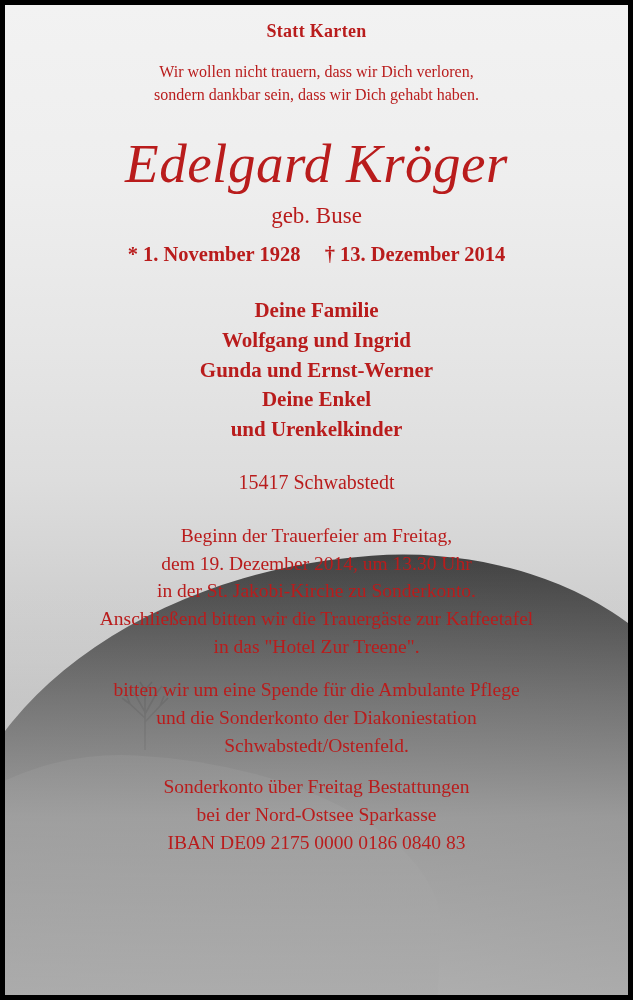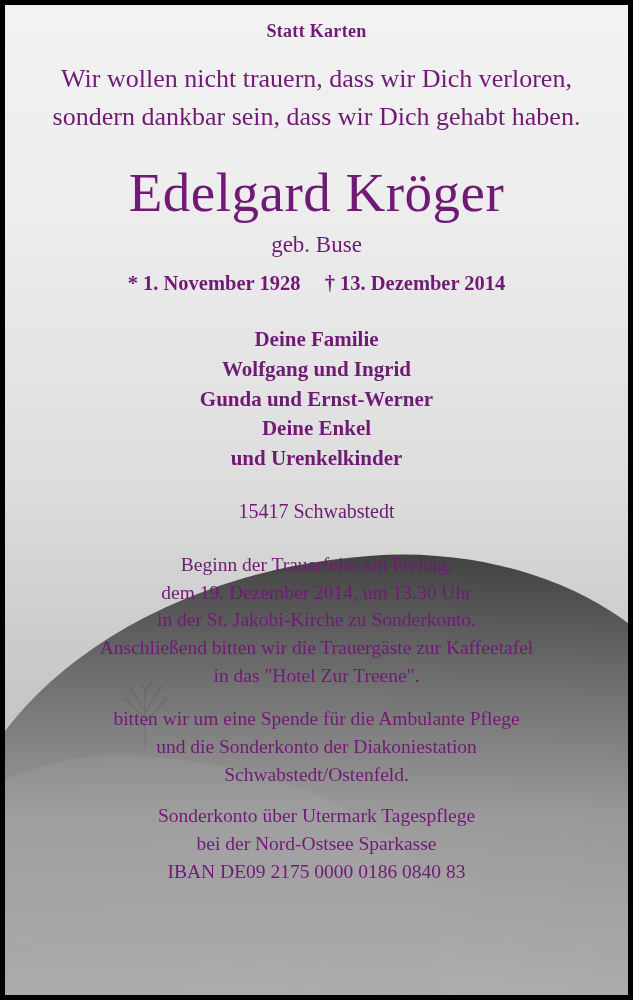--- a/index.html
+++ b/index.html
@@ -72,36 +72,37 @@
     position: absolute;
     inset: 0;
     background: linear-gradient(180deg, rgba(255,255,255,0.0) 55%, rgba(210,210,210,0.35) 70%, rgba(225,225,225,0.55) 82%, rgba(235,235,235,0.62) 100%);
     z-index: 3;
   }
   .content {
     position: relative;
     z-index: 4;
     padding: 16px 22px 10px 22px;
     text-align: center;
-    color: #701a75;
+    color: #b91c1c;
   }
   .statt-karten {
     font-weight: bold;
     font-size: 18px;
     letter-spacing: 0.3px;
     margin-bottom: 18px;
   }
   .verse {
-    font-size: 26px;
+    font-size: 16px;
     line-height: 1.45;
     margin-bottom: 10px;
   }
   .verse div { white-space: nowrap; }
   .name {
     font-size: 55px;
+    font-style: italic;
     line-height: 1.1;
     margin: 28px 0 8px 0;
     letter-spacing: 0.5px;
   }
   .maiden {
     font-size: 23px;
     margin-bottom: 14px;
   }
   .dates {
     font-size: 20.5px;
@@ -179,19 +180,19 @@
       <div>in das "Hotel Zur Treene".</div>
     </div>
 
     <div class="para tight">
       <div>bitten wir um eine Spende für die Ambulante Pflege</div>
       <div>und die Sonderkonto der Diakoniestation</div>
       <div>Schwabstedt/Ostenfeld.</div>
     </div>
 
     <div class="para">
-      <div>Sonderkonto über Utermark Tagespflege</div>
+      <div>Sonderkonto über Freitag Bestattungen</div>
       <div>bei der Nord-Ostsee Sparkasse</div>
       <div>IBAN DE09 2175 0000 0186 0840 83</div>
     </div>
 
   </div>
 </div>
 
 </body></html>

